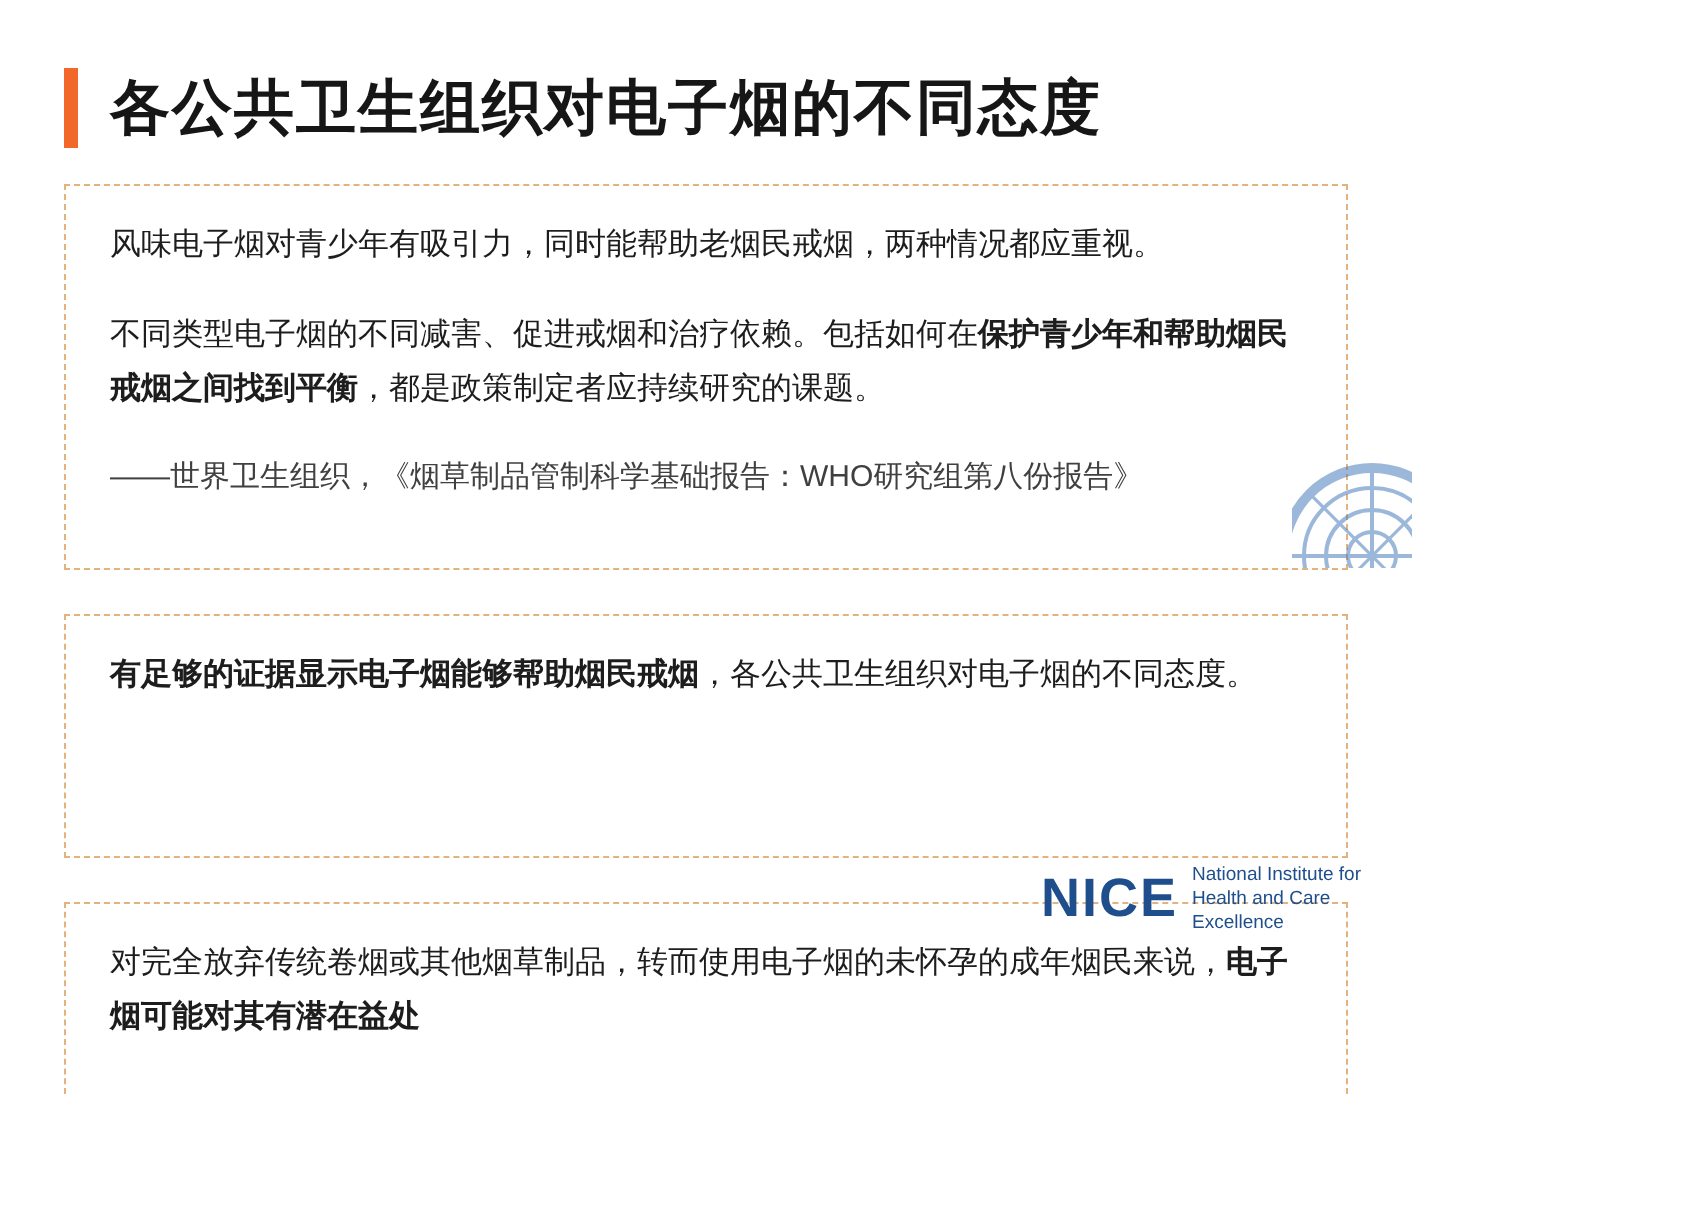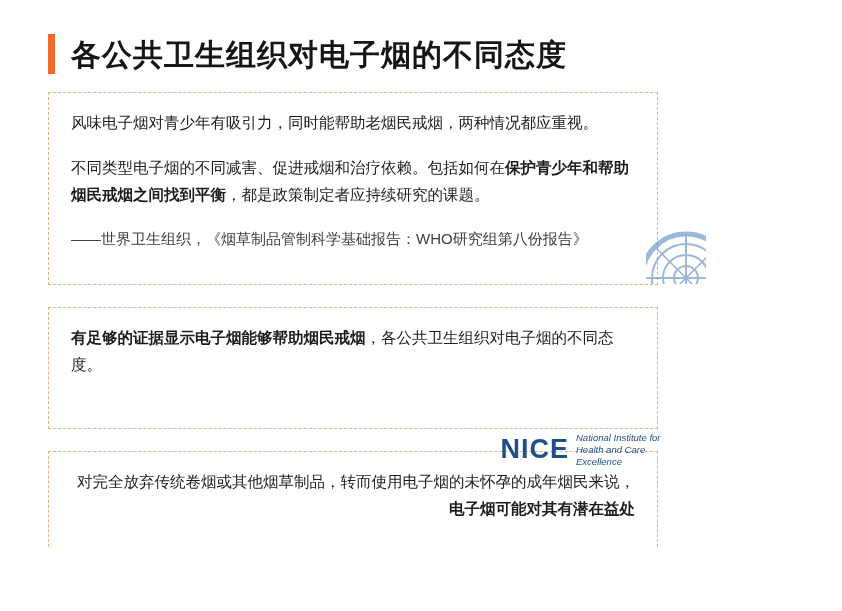--- a/index.html
+++ b/index.html
@@ -14,21 +14,21 @@
     color: #1b1b1b;
     overflow: hidden;
     position: relative;
   }
 
   .page {
     position: relative;
     width: 706px;
     height: 611px;
     box-sizing: border-box;
-    padding: 0 48px;
+    padding: 0 32px;
   }
 
   
   .title-row {
     display: flex;
     align-items: center;
     padding-top: 34px;
     padding-bottom: 18px;
   }
   .title-bar {
@@ -69,56 +69,55 @@
     font-size: 15px;
     color: #404040;
   }
   .bold {
     font-weight: bold;
   }
 
   
   #card-1 { height: 193px; }
   #card-2 { height: 122px; }
-  #card-3 { height: 96px; border-bottom: none; text-align: right; }
+  #card-3 { height: 96px; border-bottom: none; }
 
   
   .un-logo {
     position: absolute;
     right: 0px;
     top: 218px;
     width: 60px;
     height: 66px;
     overflow: hidden;
     opacity: 0.55;
     pointer-events: none;
   }
   .un-logo svg { display: block; }
 
   .nice-logo {
     position: absolute;
-    right: 20px;
+    right: 0;
     top: 432px;
     display: flex;
     align-items: center;
     gap: 7px;
   }
   .nice-word {
     font-size: 27px;
     font-weight: bold;
     color: #1f4e8c;
     letter-spacing: 1px;
     font-family: "Liberation Sans", sans-serif;
   }
   .nice-sub {
     font-size: 9.5px;
     line-height: 1.25;
     color: #1f4e8c;
     max-width: 110px;
-    font-style: italic;
   }
 </style>
 </head>
 <body>
 
 <div class="page">
 
   <div class="title-row">
     <div class="title-bar"></div>
     <div class="title-text">各公共卫生组织对电子烟的不同态度</div>

